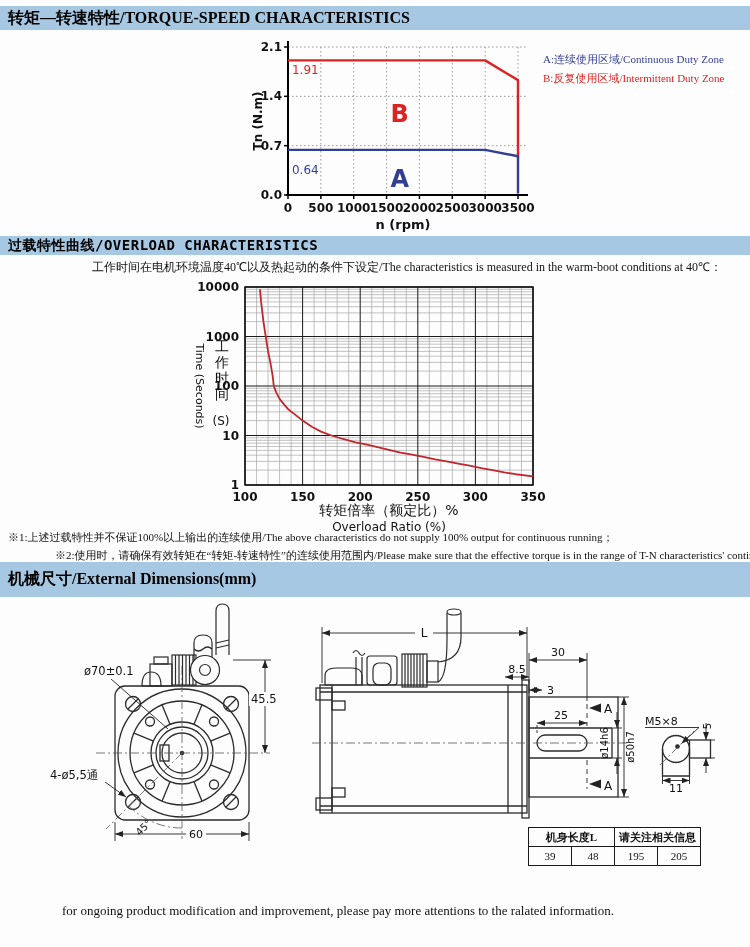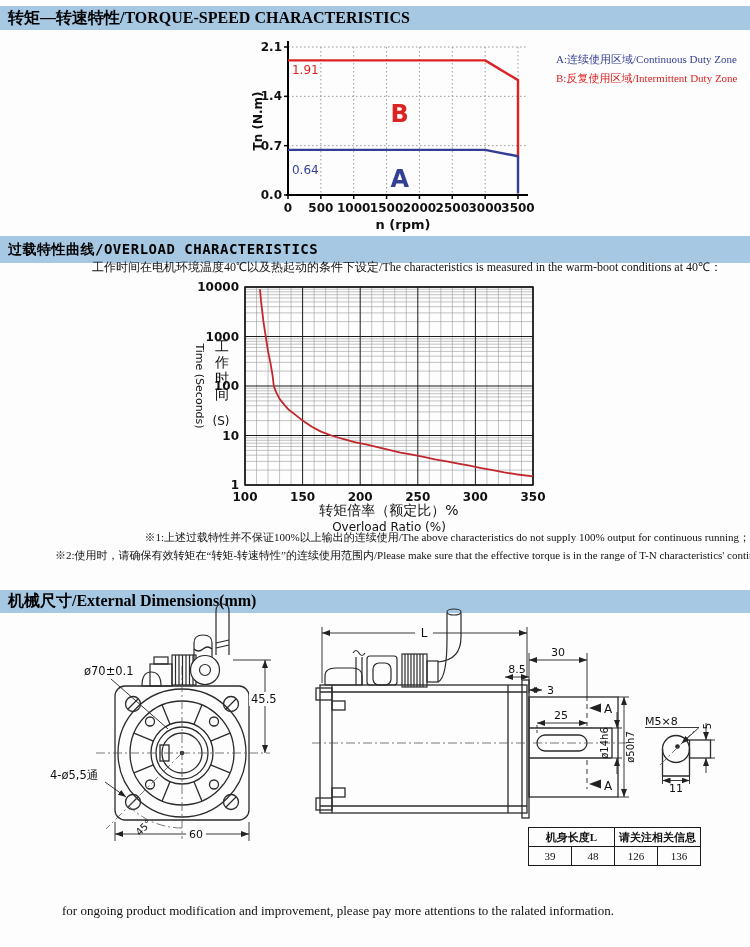--- a/index.html
+++ b/index.html
@@ -1,25 +1,25 @@
 <!DOCTYPE html>
 <html><head>
 <meta charset="utf-8">
 <style>
   html,body{margin:0;padding:0;background:#fff;}
   .page{position:relative;width:750px;height:947px;background:#fdfdfd;overflow:hidden;
         font-family:"Liberation Serif",serif;color:#111;}
   .bar{position:absolute;left:0;right:0;background:#a7c8e3;display:flex;align-items:center;
        padding-left:8px;font-weight:bold;color:#000;box-sizing:border-box;}
   .bar1{top:6px;height:24px;font-size:16px;font-family:"Liberation Serif",serif;}
-  .bar2{top:236px;height:27px;font-size:14px;font-family:"DejaVu Sans Mono","DejaVu Sans",monospace;letter-spacing:.5px;}
-  .bar3{top:562px;height:23px;font-size:16px;font-family:"Liberation Serif",serif;margin-top:28px;}
+  .bar2{top:236px;height:19px;font-size:14px;font-family:"DejaVu Sans Mono","DejaVu Sans",monospace;letter-spacing:.5px;}
+  .bar3{top:562px;height:35px;font-size:16px;font-family:"Liberation Serif",serif;}
   .cond{position:absolute;left:92px;top:258px;font-size:12px;white-space:nowrap;}
-  .legend{position:absolute;left:556px;top:50px;font-size:11px;line-height:19px;white-space:nowrap;}
-  .note1{position:absolute;left:8px;right:0;top:530px;text-align:right;font-size:11px;white-space:nowrap;}
+  .legend{position:absolute;left:543px;top:50px;font-size:11px;line-height:19px;white-space:nowrap;}
+  .note1{position:absolute;left:8px;right:0;top:530px;text-align:left;font-size:11px;white-space:nowrap;}
   .note2{position:absolute;left:55px;top:548px;font-size:11px;white-space:nowrap;}
   .chart{position:absolute;}
   #torque-svg{left:250px;top:33px;}
   #overload-svg{left:158px;top:273px;}
   #drawing-svg{left:0;top:593px;}
   .dimtable{position:absolute;left:528px;top:827px;border-collapse:collapse;
             font-size:11px;text-align:center;}
   .dimtable td{border:1.2px solid #1a1a1a;width:42px;height:18px;padding:0;margin-left:36px;}
   .dimtable .hd{font-weight:bold;font-size:11px;}
   .footer{position:absolute;left:36px;top:902px;width:706px;font-size:13px;line-height:17px;}
@@ -376,22 +376,22 @@
 
   <table class="dimtable">
     <tbody>
         <tr>
       <td colspan="2" class="hd">机身长度L</td>
       <td colspan="2" class="hd">请关注相关信息</td>
     </tr>
     <tr>
       <td>39</td>
       <td>48</td>
-      <td>126</td>
-      <td>136</td>
+      <td>195</td>
+      <td>205</td>
     </tr>
   </tbody>
     </table>
 
   <div class="footer">
     <div class="l2">for ongoing product modification and improvement, please pay more attentions to the ralated information.</div>
   </div>
 
 </div>
 

